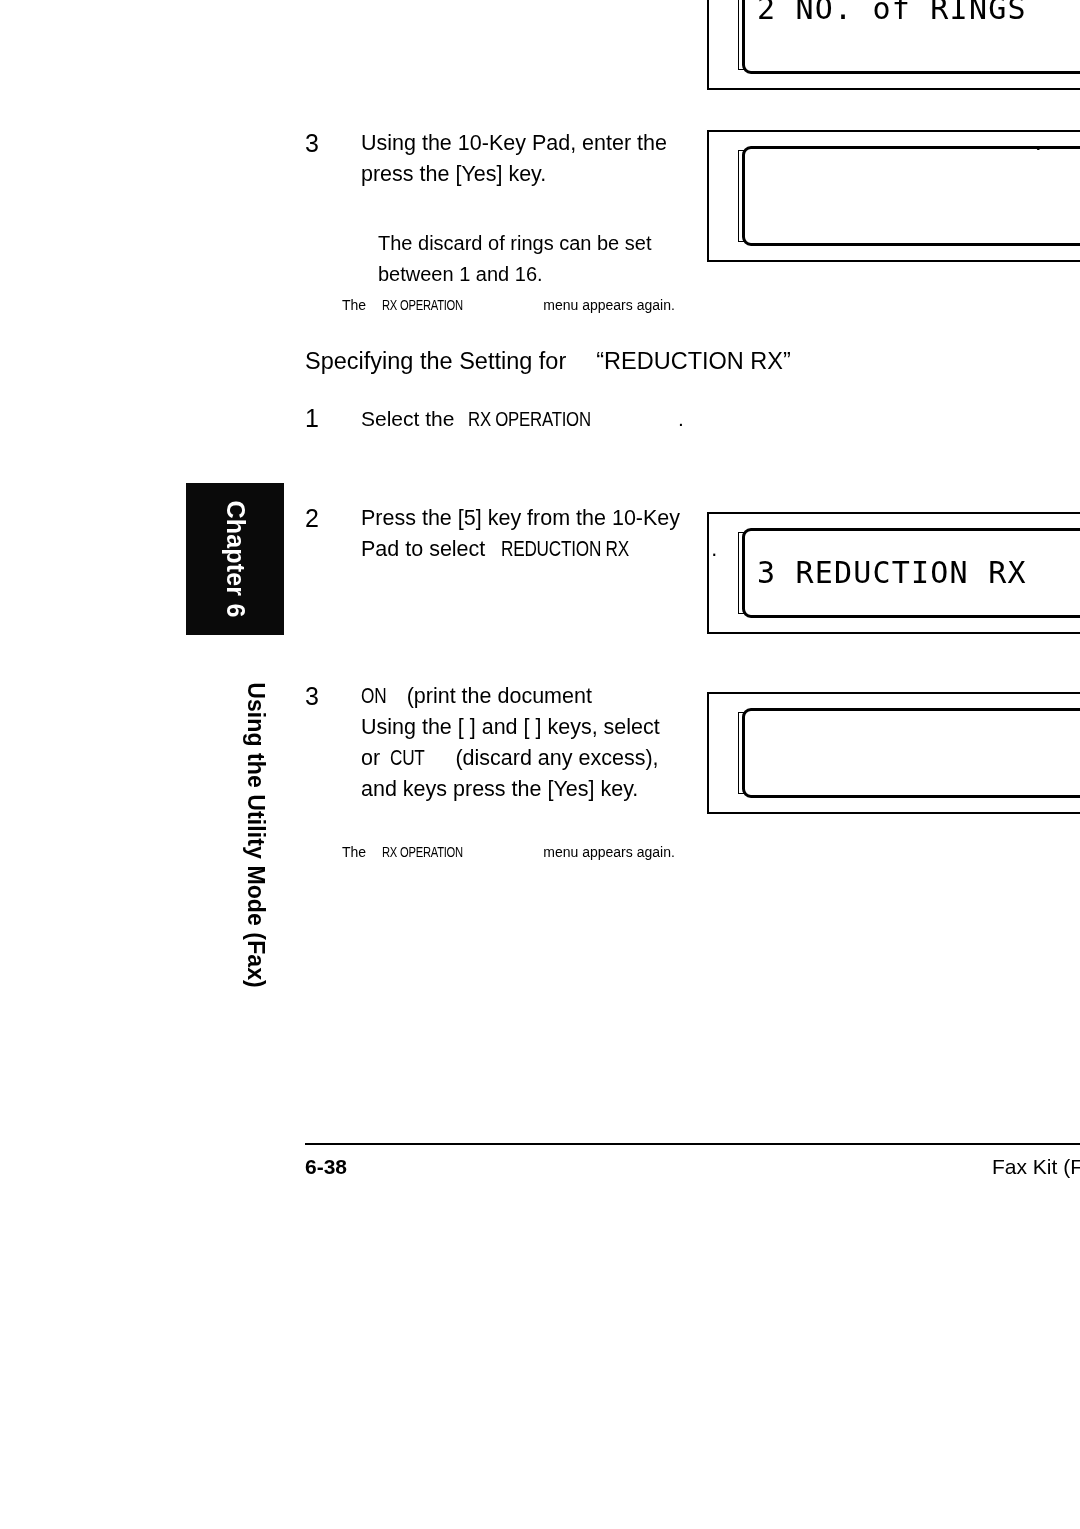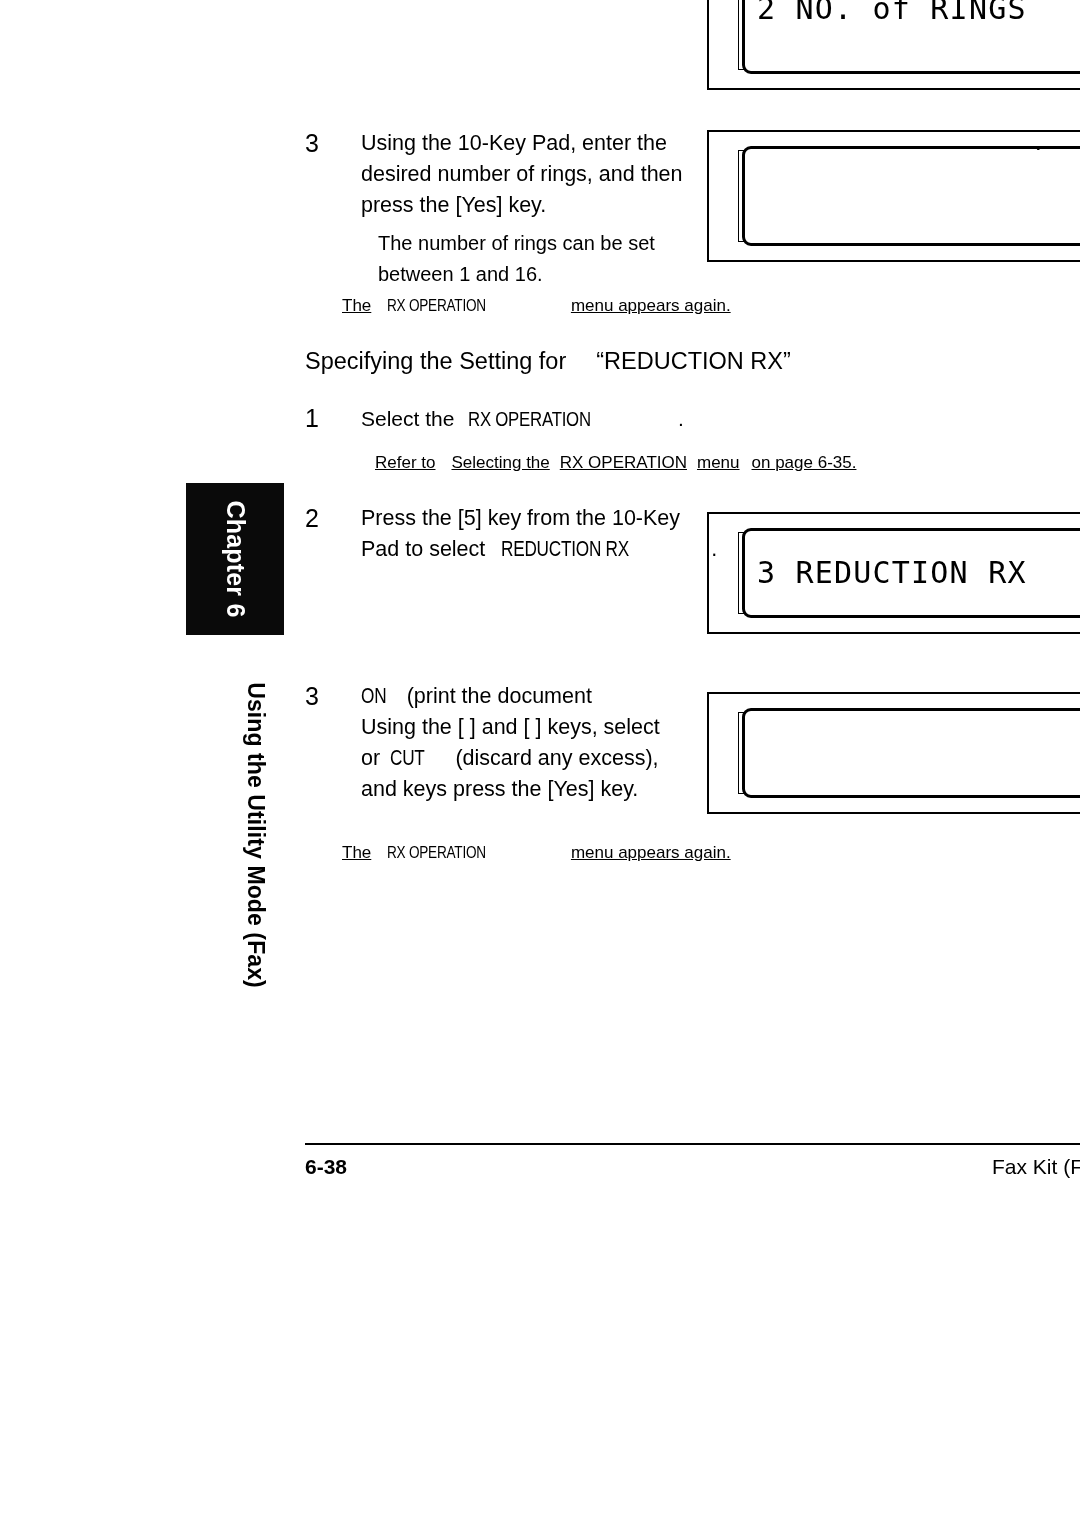--- a/index.html
+++ b/index.html
@@ -85,24 +85,23 @@
 
   .note {
     position: absolute;
     font-size: 20px;
     line-height: 31px;
   }
   .note .ln { display: block; white-space: nowrap; }
 
   .plain {
     position: absolute;
-    font-size: 17px;
-    line-height: 31px;
-    white-space: nowrap;
-    text-decoration: underline;
+    font-size: 14px;
+    line-height: 31px;
+    white-space: nowrap;
   }
 
   .heading {
     position: absolute;
     font-size: 23.5px;
     line-height: 30px;
     white-space: nowrap;
   }
 
   
@@ -225,48 +224,44 @@
   </div>
 
   <div class="vertical-runhead">
     <span>Using the Utility Mode (Fax)</span>
   </div>
 
   <div class="step" style="left:305px; top:128px; width:420px;">
     <div class="step-num">3</div>
     <div class="step-body">
       <span class="ln">Using the 10-Key Pad, enter the</span>
-      <span class="ln">desired number of rings, and then</span>
       <span class="ln">press the [Yes] key.</span>
     </div>
   </div>
 
   <div class="note" style="left:378px; top:228px;">
-    <span class="ln">The number of rings can be set</span>
+    <span class="ln">The discard of rings can be set</span>
     <span class="ln">between 1 and 16.</span>
   </div>
 
   <div class="plain" style="left:342px; top:290px;">
     <span>The</span><span class="cond-pad" style="width:16px;"></span><span class="cond">RX OPERATION</span><span class="cond-pad" style="width:60px;"></span><span>menu appears again.</span>
   </div>
 
   <div class="heading" style="left:305px; top:346px;">
     <span>Specifying the Setting for</span><span class="cond-pad" style="width:30px;"></span><span>“REDUCTION RX”</span>
   </div>
 
   <div class="step" style="left:305px; top:403px; width:600px;">
     <div class="step-num">1</div>
     <div class="step-body" style="font-size:21px;">
       <span class="ln"><span>Select the</span><span class="cond-pad" style="width:14px;"></span><span class="cond">RX OPERATION</span><span class="cond-pad" style="width:56px;"></span><span>.</span></span>
     </div>
   </div>
 
-  <div class="plain" style="left:375px; top:447px;">
-    <span>Refer to</span><span class="cond-pad" style="width:16px;"></span><span>Selecting the</span><span class="cond-pad" style="width:10px;"></span><span>RX OPERATION</span><span class="cond-pad" style="width:10px;"></span><span>menu</span><span class="cond-pad" style="width:12px;"></span><span>on page 6-35.</span>
-  </div>
 
   <div class="step" style="left:305px; top:503px; width:420px;">
     <div class="step-num">2</div>
     <div class="step-body">
       <span class="ln">Press the [5] key from the 10-Key</span>
       <span class="ln"><span>Pad to select</span><span class="cond-pad" style="width:16px;"></span><span class="cond">REDUCTION RX</span><span class="cond-pad" style="width:50px;"></span><span>.</span></span>
     </div>
   </div>
 
   <div class="step" style="left:305px; top:681px; width:420px;">

